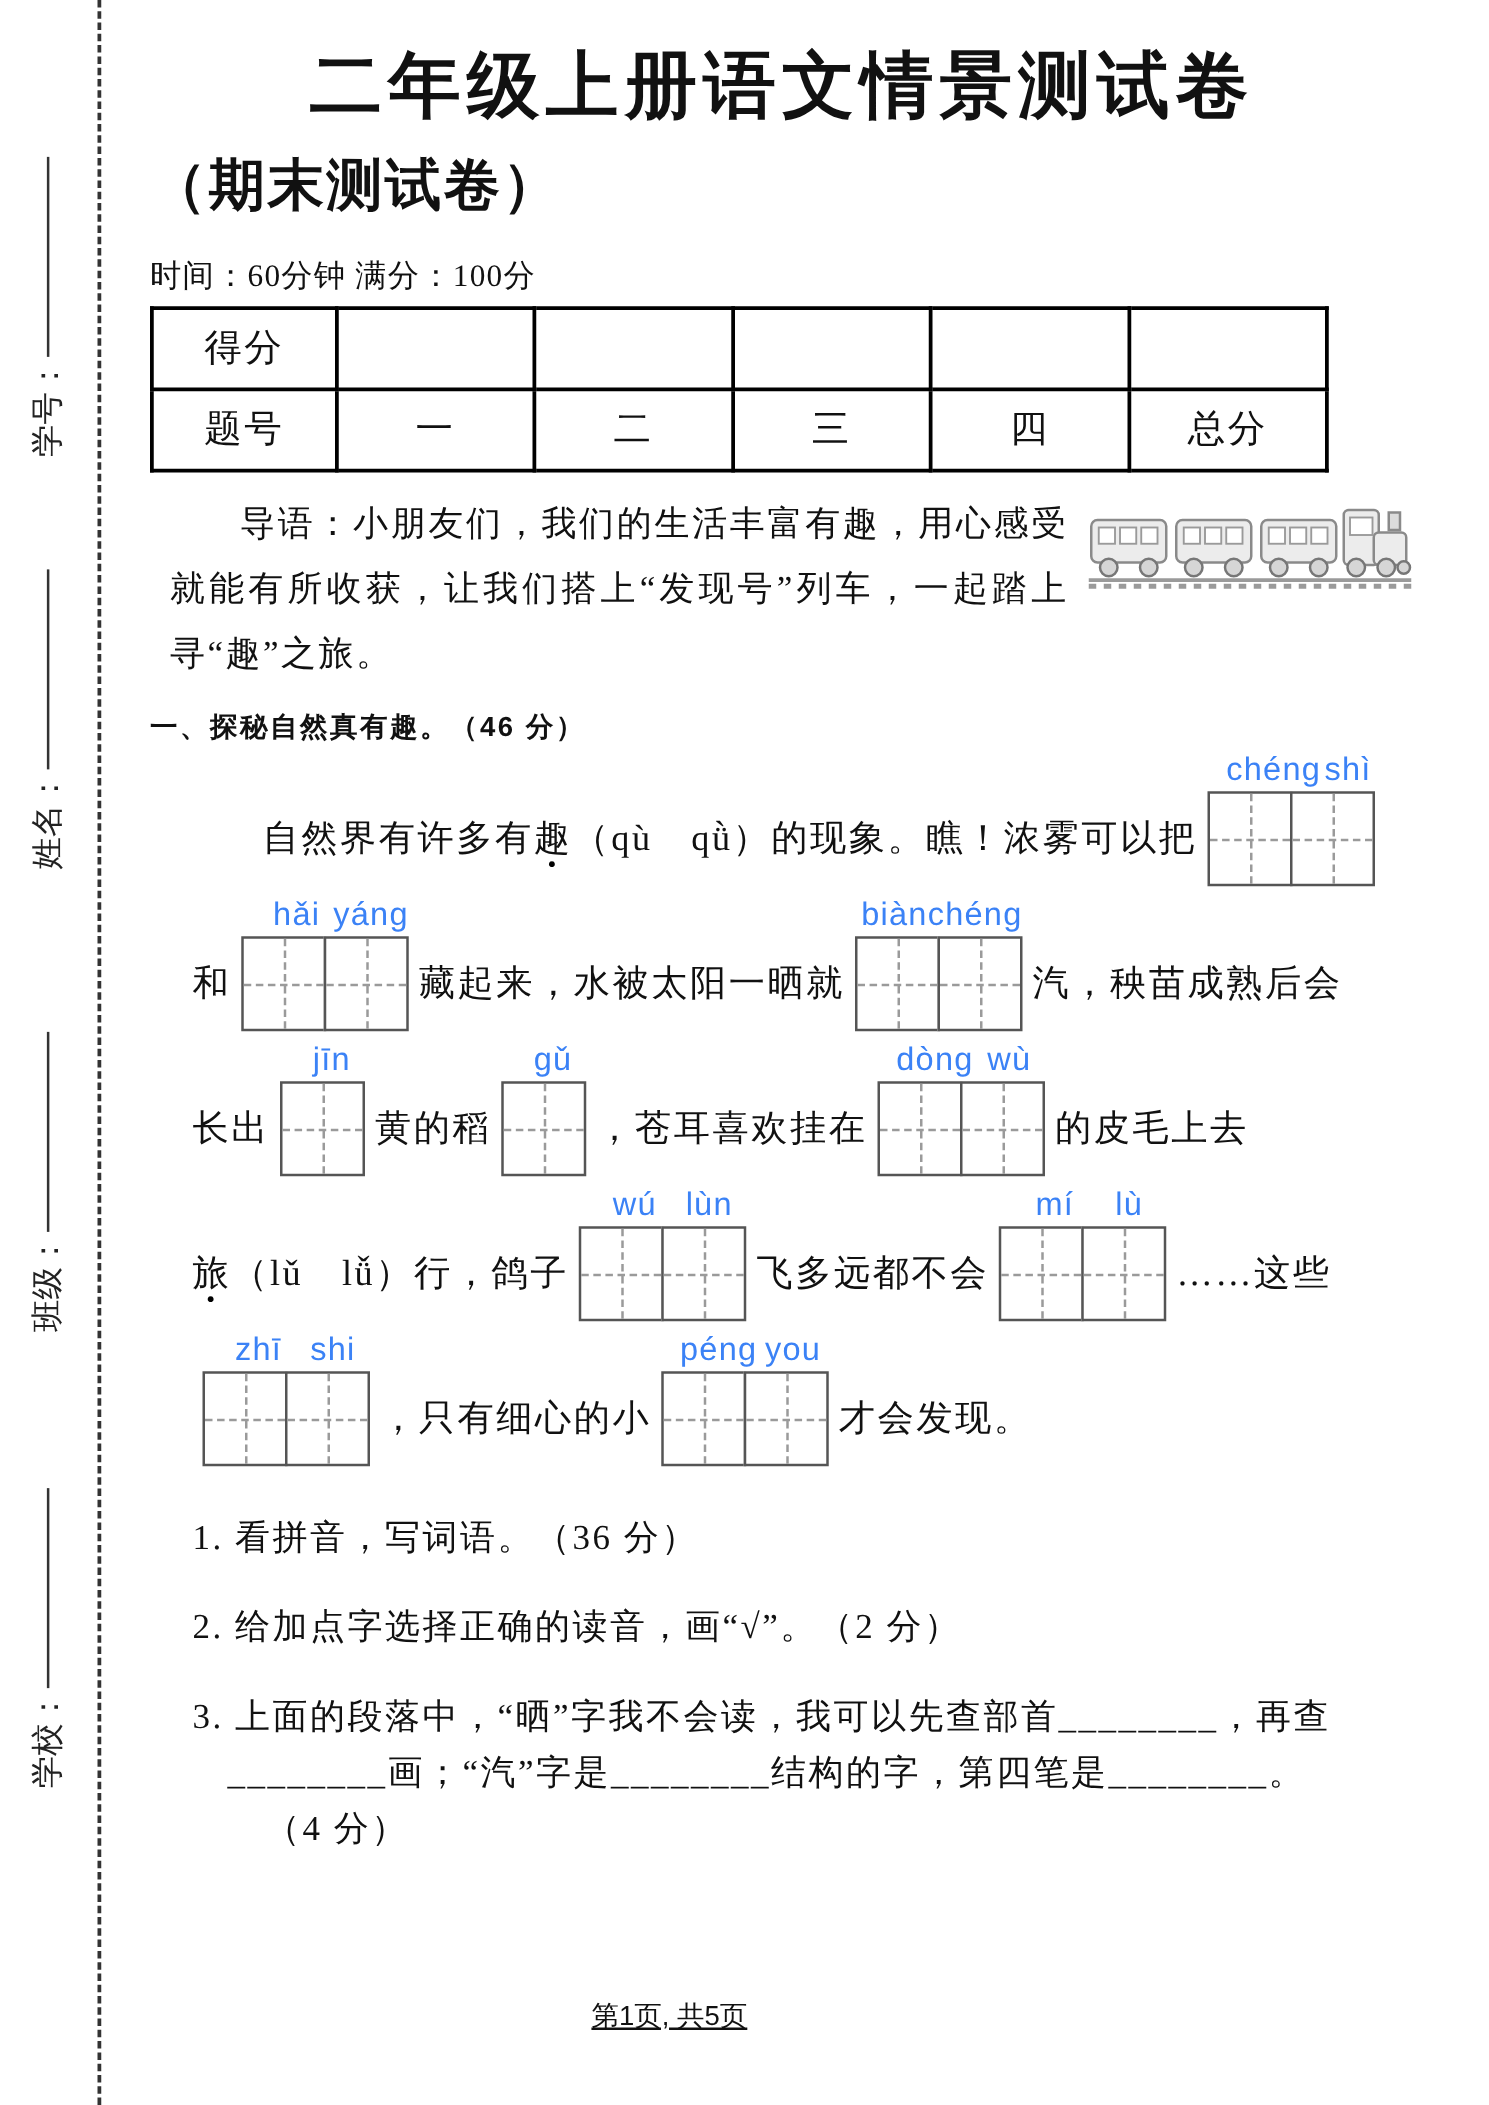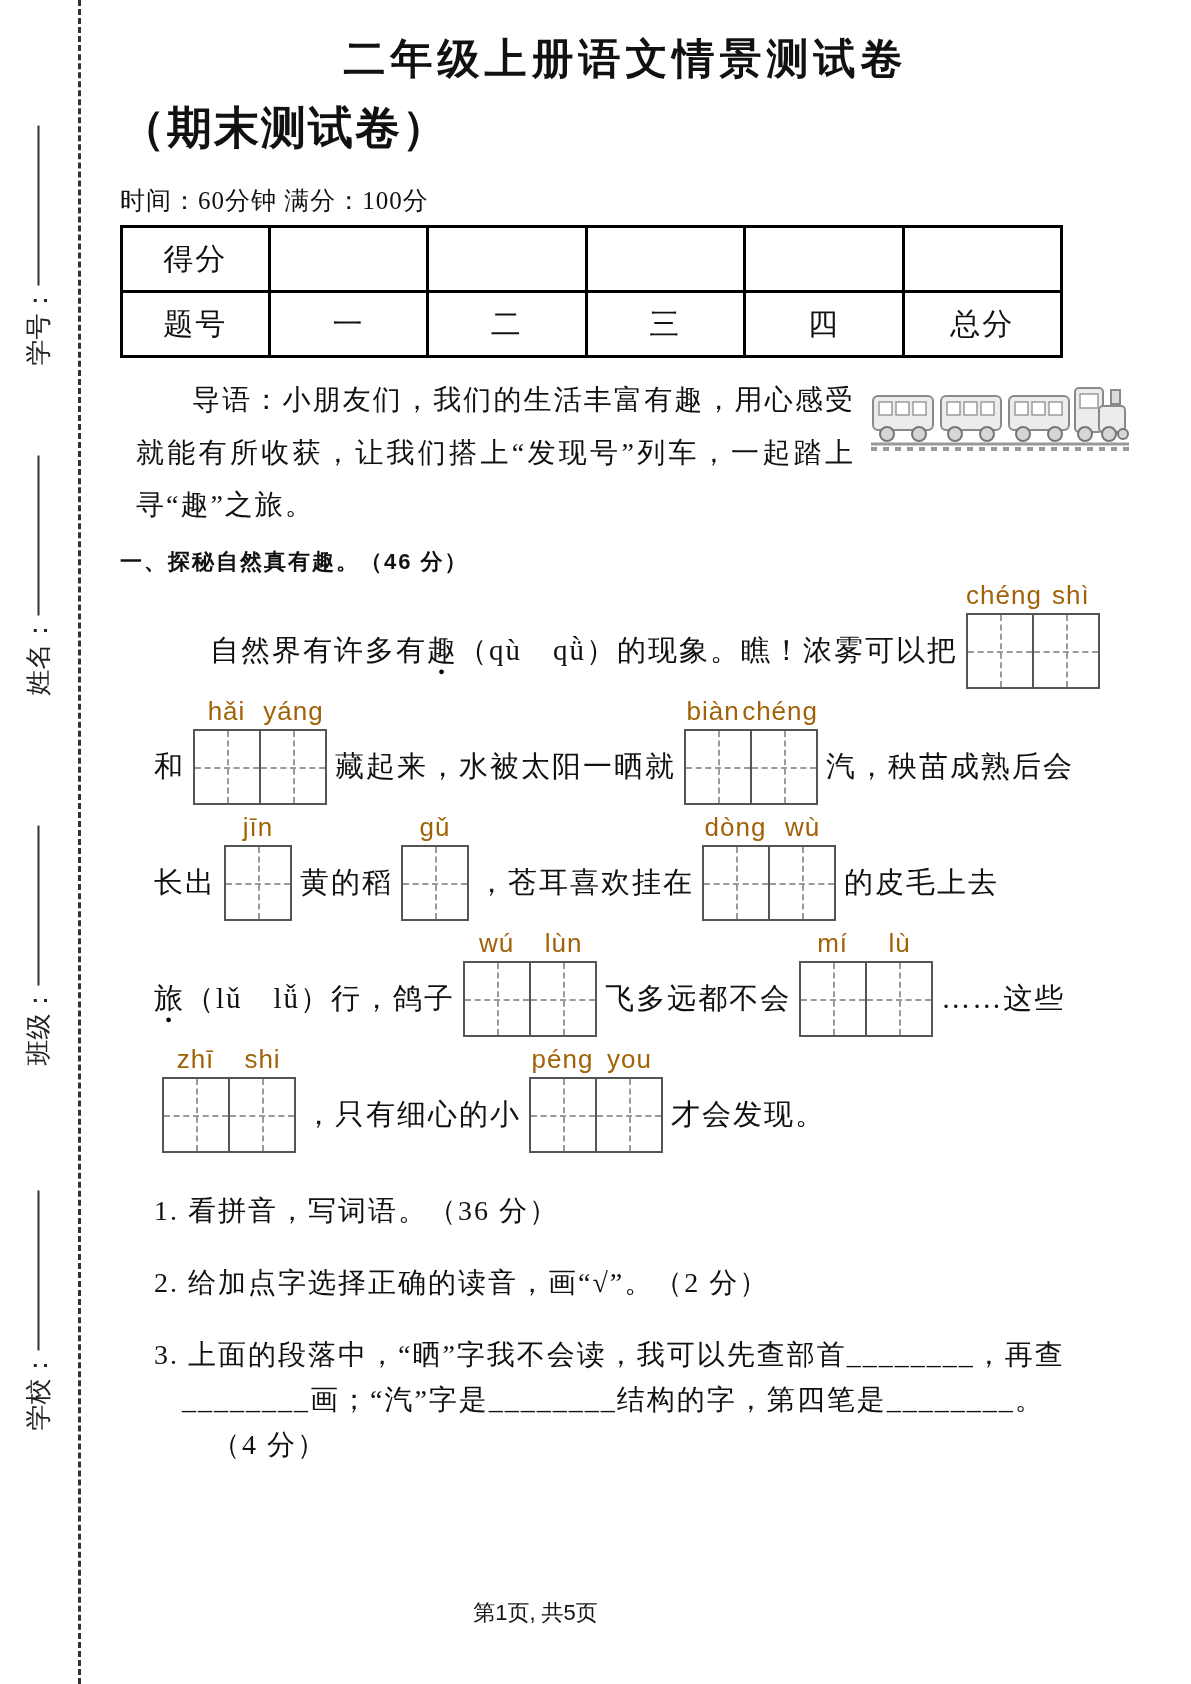--- a/index.html
+++ b/index.html
@@ -6,21 +6,21 @@
   .page{position:relative;width:1191px;height:1684px;background:#fff;overflow:hidden;
         font-family:"Liberation Serif",serif;color:#111;}
   
   .binding-line{position:absolute;left:78px;top:0;bottom:0;border-left:3px dashed #333;}
   .b-unit{position:absolute;left:2px;width:72px;height:300px;display:flex;align-items:center;justify-content:center;}
   .b-rot{transform:rotate(-90deg);display:flex;align-items:center;white-space:nowrap;font-size:26px;color:#222;}
   .b-line{width:160px;height:0;border-bottom:2px solid #333;margin-left:2px;}
   
   .content{position:absolute;left:120px;top:0;width:1011px;}
   .title{margin:34px 0 0;text-align:center;font-family:"Liberation Sans",sans-serif;
-         font-weight:700;font-size:42px;letter-spacing:5px;line-height:1.2;}
+         font-weight:700;font-size:58px;letter-spacing:5px;line-height:1.2;}
   .subtitle{margin:14px 0 0;text-align:left;font-family:Liberation Mono, monospace;
             font-weight:700;font-size:45px;letter-spacing:2px;}
   .meta{margin-top:26px;text-align:left;font-size:25px;letter-spacing:1px;padding-right:4px;}
   
   table.score{border-collapse:collapse;margin-top:8px;width:943px;}
   table.score td{border:3px solid #000;height:60px;text-align:center;font-size:30px;letter-spacing:2px;}
   table.score td.c0{width:145px;}
   table.score td.cx{width:156px;}
   
   .intro{margin-top:16px;font-size:28px;line-height:1.87;letter-spacing:2px;text-align:justify;}
@@ -37,31 +37,31 @@
   .ptext{font-size:29px;letter-spacing:2px;white-space:nowrap;}
   .dotchar{position:relative;}
   .dotchar::after{content:"●";position:absolute;left:50%;top:100%;transform:translate(-50%,-6px);
                   font-size:11px;color:#000;}
   .boxgroup{position:relative;display:inline-block;margin:0 8px;flex:none;}
   .boxes{display:flex;}
   .cell{width:64px;height:72px;border:2px solid #555;margin-left:-2px;position:relative;background:#fff;}
   .cell:first-child{margin-left:0;}
   .cell::before{content:"";position:absolute;left:50%;top:0;bottom:0;border-left:2px dashed #9a9a9a;}
   .cell::after{content:"";position:absolute;top:50%;left:0;right:0;border-top:2px dashed #9a9a9a;}
-  .pinyin{position:absolute;bottom:100%;left:0;right:0;display:flex;margin-bottom:2px;
-          font-family:"Liberation Sans",sans-serif;font-size:26px;color:#a16207;justify-content:flex-end;}
+  .pinyin{position:absolute;bottom:100%;left:15px;right:0;display:flex;margin-bottom:2px;
+          font-family:"Liberation Sans",sans-serif;font-size:26px;color:#3b82f6;justify-content:flex-end;}
   .pinyin span{flex:1;text-align:center;letter-spacing:1px;}
   
   .questions{margin-top:36px;margin-left:34px;font-size:28px;letter-spacing:2px;}
   .q{margin-top:27px;line-height:1.6;}
   .q3l2{padding-left:28px;}
   .q3l3{padding-left:58px;}
   
   .footer{position:absolute;left:0;right:120px;bottom:56px;text-align:center;font-size:22px;
-          font-family:"Liberation Sans",sans-serif;color:#111;}
+          font-family:"Liberation Sans",sans-serif;color:#111;text-decoration:underline;}
 </style>
 </head>
 <body>
 
 <div class="page">
 
   <div class="binding-line"></div>
   <div id="binding-rail">
       <div class="b-unit" style="top: 95px;">
         <div class="b-rot">

